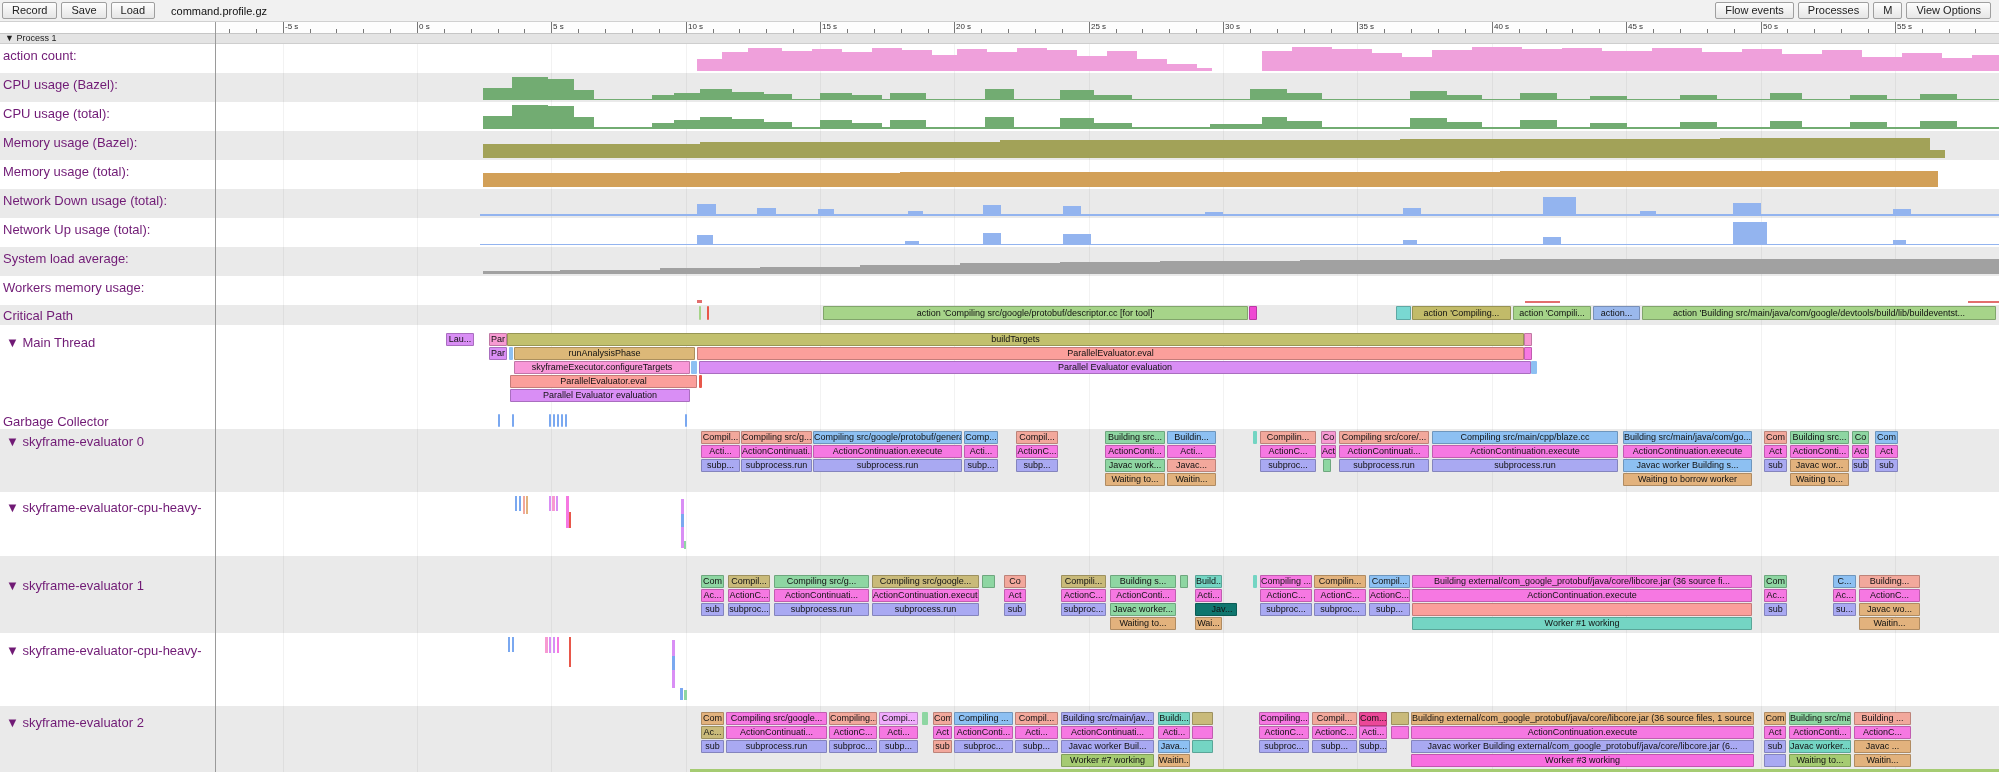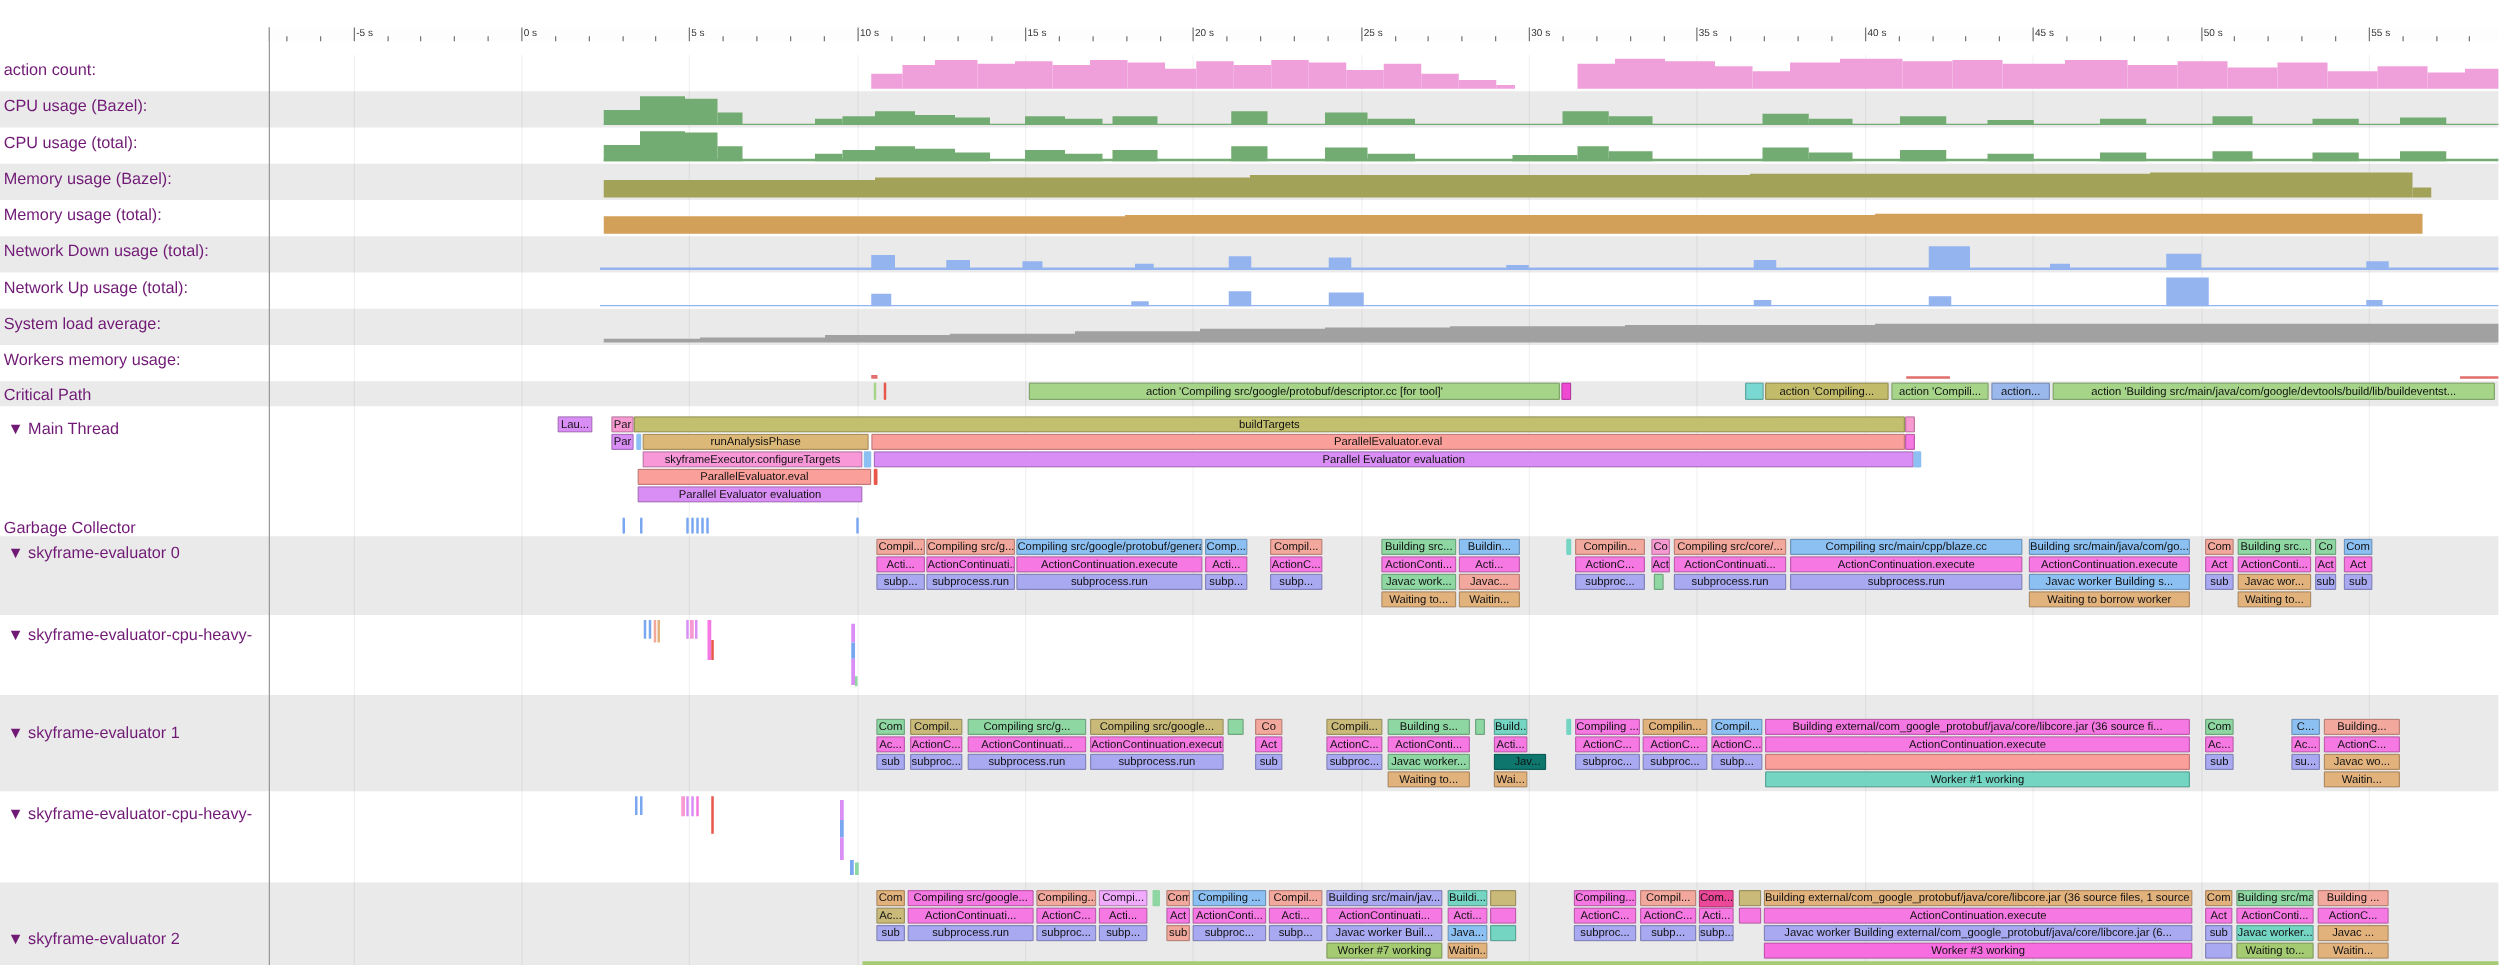--- a/index.html
+++ b/index.html
@@ -18,20 +18,31 @@
   .vline{position:absolute;left:215px;top:22px;width:1px;height:750px;background:#9a9a9a;z-index:21;}
   .rowlabel{position:absolute;left:3px;font-size:13px;color:#701a75;white-space:nowrap;z-index:10;}
   .span{position:absolute;box-sizing:border-box;border:1px solid rgba(0,0,0,0.22);border-radius:1px;font-size:9px;line-height:11px;text-align:center;overflow:hidden;white-space:nowrap;color:#111;z-index:5;}
   .bar{position:absolute;z-index:4;}
   .mark{position:absolute;z-index:5;}
 </style>
 </head>
 <body>
 
 <div id="app">
+  <div class="toolbar">
+    <div id="tb-left"><button class="btn">Record</button><button class="btn">Save</button><button class="btn">Load</button></div>
+    <span class="filename">command.profile.gz</span>
+    <div class="spacer"></div>
+    <div id="tb-right" class="rightbtns">
+        <button class="btn">Flow events</button>
+        <button class="btn">Processes</button>
+        <button class="btn">M</button>
+        <button class="btn">View Options</button>
+      </div>
+  </div>
   <div class="ruler" id="ruler">
       <div class="tick" style="left: 13px; height: 4px;"></div>
       <div class="tick" style="left: 40px; height: 4px;"></div>
       <div class="tick" style="left: 67px; height: 11px;"></div>
       <div class="ticklabel" style="left: 69px;">-5 s</div>
       <div class="tick" style="left: 94px; height: 4px;"></div>
       <div class="tick" style="left: 120px; height: 4px;"></div>
       <div class="tick" style="left: 147px; height: 4px;"></div>
       <div class="tick" style="left: 174px; height: 4px;"></div>
       <div class="tick" style="left: 201px; height: 11px;"></div>
@@ -99,20 +110,21 @@
       <div class="tick" style="left: 1571px; height: 4px;"></div>
       <div class="tick" style="left: 1598px; height: 4px;"></div>
       <div class="tick" style="left: 1625px; height: 4px;"></div>
       <div class="tick" style="left: 1652px; height: 4px;"></div>
       <div class="tick" style="left: 1679px; height: 11px;"></div>
       <div class="ticklabel" style="left: 1681px;">55 s</div>
       <div class="tick" style="left: 1706px; height: 4px;"></div>
       <div class="tick" style="left: 1733px; height: 4px;"></div>
       <div class="tick" style="left: 1759px; height: 4px;"></div>
     </div>
+  <div class="phdr"><span>▼ Process 1</span></div>
   <div class="vline"></div>
 <div class="band" style="top: 73px; height: 29px;"></div>
     <div class="band" style="top: 131px; height: 29px;"></div>
     <div class="band" style="top: 189px; height: 29px;"></div>
     <div class="band" style="top: 247px; height: 29px;"></div>
     <div class="band" style="top: 305px; height: 20px;"></div>
     <div class="band" style="top: 429px; height: 63px;"></div>
     <div class="band" style="top: 556px; height: 77px;"></div>
     <div class="band" style="top: 706px; height: 66px;"></div>
     <div class="grid" style="left: 283px;"></div>
@@ -435,21 +447,21 @@
     <div class="mark" style="left: 545px; top: 637px; width: 3px; height: 16px; background: rgb(247, 154, 210);"></div>
     <div class="mark" style="left: 549px; top: 637px; width: 2px; height: 16px; background: rgb(217, 142, 245);"></div>
     <div class="mark" style="left: 553px; top: 637px; width: 2px; height: 16px; background: rgb(217, 142, 245);"></div>
     <div class="mark" style="left: 557px; top: 637px; width: 2px; height: 16px; background: rgb(246, 120, 226);"></div>
     <div class="mark" style="left: 569px; top: 637px; width: 2px; height: 30px; background: rgb(232, 87, 74);"></div>
     <div class="mark" style="left: 672px; top: 640px; width: 3px; height: 16px; background: rgb(217, 142, 245);"></div>
     <div class="mark" style="left: 672px; top: 656px; width: 3px; height: 14px; background: rgb(122, 168, 240);"></div>
     <div class="mark" style="left: 672px; top: 670px; width: 3px; height: 18px; background: rgb(217, 142, 245);"></div>
     <div class="mark" style="left: 680px; top: 688px; width: 3px; height: 12px; background: rgb(122, 168, 240);"></div>
     <div class="mark" style="left: 684px; top: 690px; width: 3px; height: 10px; background: rgb(142, 214, 162);"></div>
-    <div class="rowlabel" style="top: 743px; left: 6px;">▼ skyframe-evaluator 2</div>
+    <div class="rowlabel" style="top: 715px; left: 6px;">▼ skyframe-evaluator 2</div>
     <div class="span" style="left: 701px; width: 23px; top: 712px; height: 13px; background: rgb(226, 178, 125); line-height: 11px;">Com</div>
     <div class="span" style="left: 726px; width: 101px; top: 712px; height: 13px; background: rgb(246, 120, 226); line-height: 11px;">Compiling src/google...</div>
     <div class="span" style="left: 829px; width: 48px; top: 712px; height: 13px; background: rgb(242, 168, 156); line-height: 11px;">Compiling...</div>
     <div class="span" style="left: 879px; width: 39px; top: 712px; height: 13px; background: #f0abfc; line-height: 11px;">Compi...</div>
     <div class="span" style="left: 922px; width: 6px; top: 712px; height: 13px; background: rgb(142, 214, 162); border: none; line-height: 11px;"></div>
     <div class="span" style="left: 933px; width: 19px; top: 712px; height: 13px; background: rgb(242, 168, 156); line-height: 11px;">Com</div>
     <div class="span" style="left: 954px; width: 59px; top: 712px; height: 13px; background: rgb(141, 192, 242); line-height: 11px;">Compiling ...</div>
     <div class="span" style="left: 1015px; width: 43px; top: 712px; height: 13px; background: rgb(242, 168, 156); line-height: 11px;">Compil...</div>
     <div class="span" style="left: 1061px; width: 93px; top: 712px; height: 13px; background: rgb(169, 169, 242); line-height: 11px;">Building src/main/jav...</div>
     <div class="span" style="left: 1158px; width: 32px; top: 712px; height: 13px; background: rgb(116, 213, 195); line-height: 11px;">Buildi...</div>

